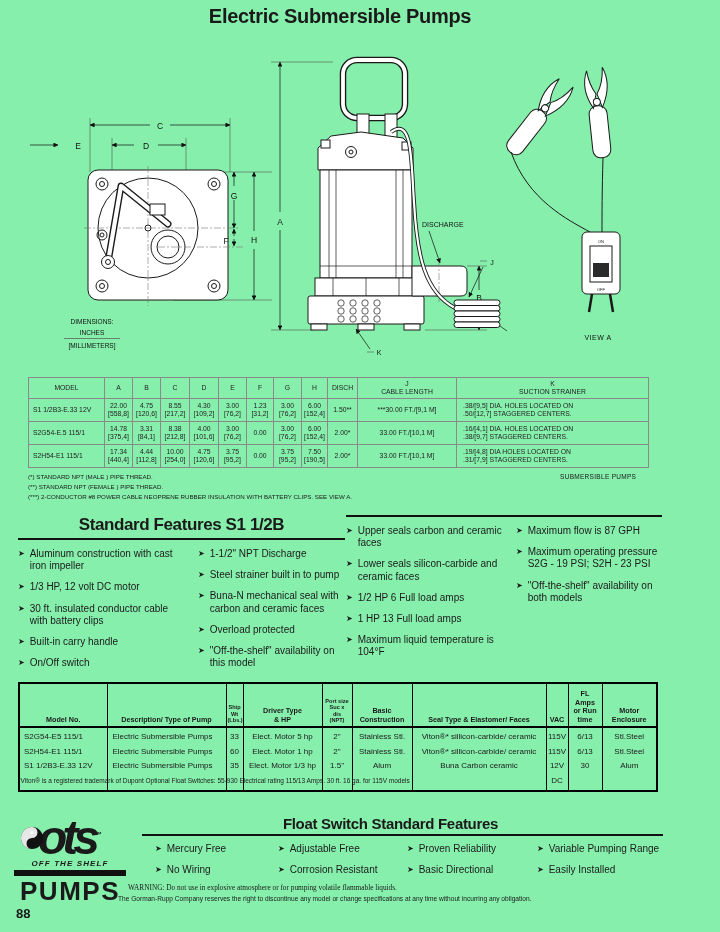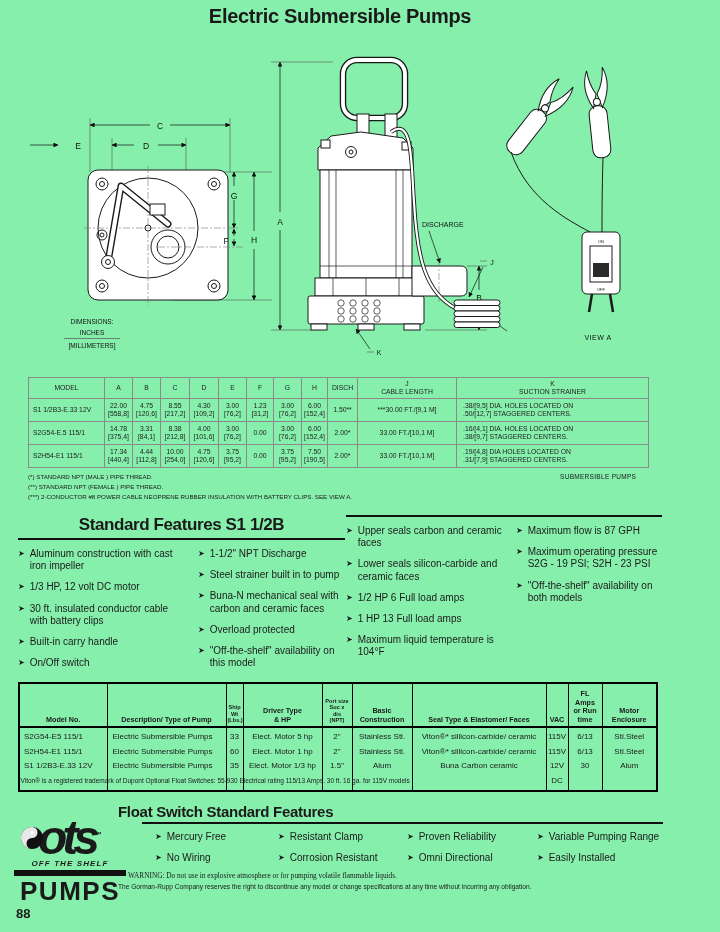--- a/index.html
+++ b/index.html
@@ -49,21 +49,21 @@
   .spect{left:18px;top:682px;width:638px;border-collapse:collapse;table-layout:fixed;
          border:2px solid #000;font-size:8px;}
   .spect th{border:1.5px solid #000;border-bottom:2px solid #000;font-size:7.2px;font-weight:bold;
          padding:2px 1px;text-align:center;vertical-align:bottom;white-space:pre-line;line-height:1.18;height:38px;}
   .spect th.h-small{font-size:5.6px;}
   .spect td{border:1.5px solid #000;padding:2px 1px;text-align:center;vertical-align:top;line-height:14.5px;}
   .viton-foot{left:18px;top:777px;font-size:6.5px;}
 
   
   .float-sec{left:118px;top:799px;width:545px;}
-  .fs-title{text-align:left;font-size:15px;font-weight:bold;letter-spacing:-0.3px;margin:4px 0 2px 0;}
+  .fs-title{text-align:center;font-size:15px;font-weight:bold;letter-spacing:-0.3px;margin:16px 0 2px 0;}
   .fs-rule{height:2px;background:#111;margin:0 0 7px 24px;}
   .fs-grid{display:grid;grid-template-columns:123px 129px 130px auto;row-gap:9px;margin-left:37px;}
   .fs-item{display:flex;gap:5px;font-size:10px;}
   .fs-warning{font-size:7.3px;margin:7px 0 0 10px;font-family:Liberation Serif, serif;}
   .fs-disclaimer{font-size:6.6px;margin-top:3px;}
 
   
   .logo{left:14px;top:813px;width:112px;text-align:center;}
   .logo-ots{position:relative;font-size:48px;line-height:44px;font-weight:bold;font-style:italic;
             letter-spacing:-5px;height:46px;}
@@ -568,41 +568,41 @@
   <div class="abs float-sec">
     <div class="fs-title">Float Switch Standard Features</div>
     <div class="fs-rule"></div>
     <div class="fs-grid">
       <div class="fs-item">
           <span class="bullet">➤</span>
           <span>Mercury Free</span>
         </div>
       <div class="fs-item">
           <span class="bullet">➤</span>
-          <span>Resistant Clamp</span>
+          <span>Adjustable Free</span>
         </div>
       <div class="fs-item">
           <span class="bullet">➤</span>
           <span>Proven Reliability</span>
         </div>
       <div class="fs-item">
           <span class="bullet">➤</span>
           <span>Variable Pumping Range</span>
         </div>
       <div class="fs-item">
           <span class="bullet">➤</span>
           <span>No Wiring</span>
         </div>
       <div class="fs-item">
           <span class="bullet">➤</span>
           <span>Corrosion Resistant</span>
         </div>
       <div class="fs-item">
           <span class="bullet">➤</span>
-          <span>Omni Directional</span>
+          <span>Basic Directional</span>
         </div>
       <div class="fs-item">
           <span class="bullet">➤</span>
           <span>Easily Installed</span>
         </div>
     </div>
     <div class="fs-warning">WARNING: Do not use in explosive atmosphere or for pumping volatile flammable liquids.</div>
     <div class="fs-disclaimer">The Gorman-Rupp Company reserves the right to discontinue any model or change specifications at any time without incurring any obligation.</div>
   </div>
 

